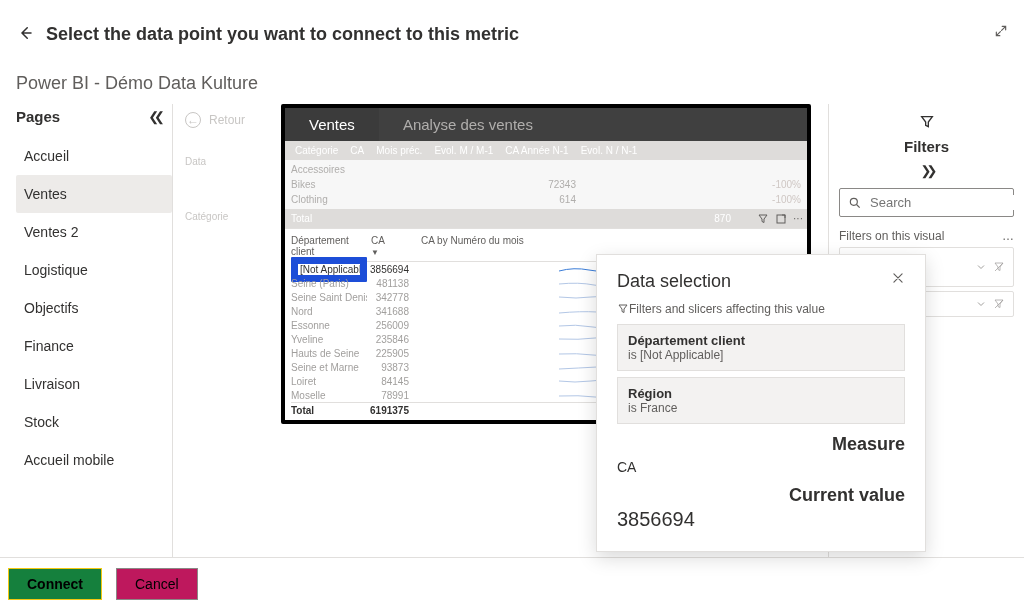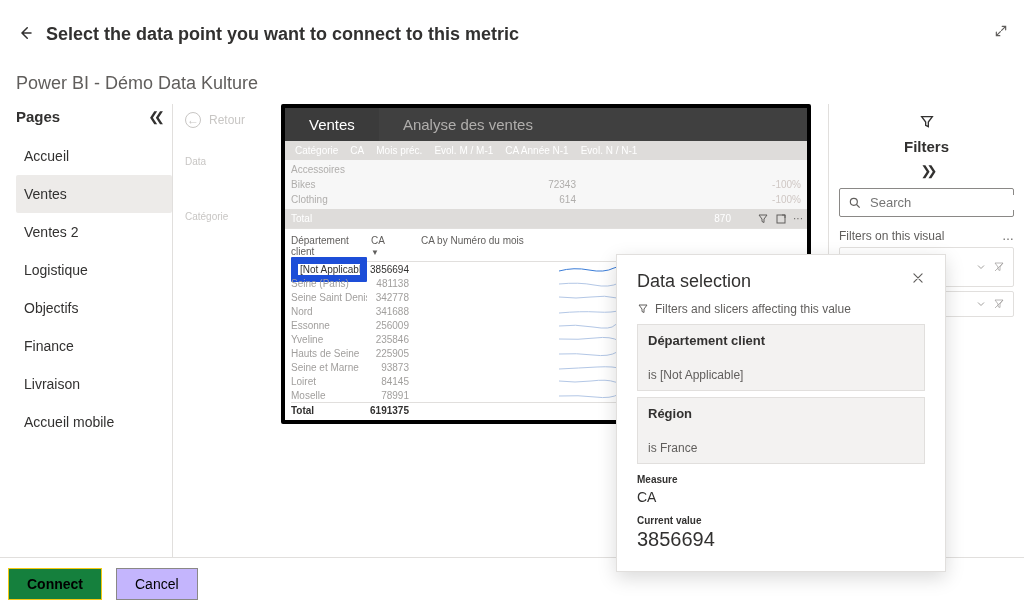--- a/index.html
+++ b/index.html
@@ -70,33 +70,33 @@
     .filter-title { font-size: 15px; font-weight: 600; flex:1; }
     .search-box { display: flex; align-items: center; gap: 8px; border: 1px solid #8a8886; padding: 6px 8px; border-radius: 2px; margin: 0 4px 10px 4px; }
     .search-box input { border: none; outline: none; font-size: 13px; flex: 1; }
     .filters-section { padding: 0 4px; font-size: 12px; color: #605e5c; display:flex; justify-content:space-between; margin-bottom:4px;margin-top:12px;}
     .filter-card { border: 1px solid #e1dfdd; padding: 6px 8px; margin: 4px 4px; border-radius: 2px; display: flex; align-items: center; font-size: 12px; }
     .filter-card .fc-main { flex: 1; }
     .filter-card .fc-main .fc-name { color: #323130; }
     .filter-card .fc-main .fc-val { color: #605e5c; font-size: 11px; }
     .filter-card .fc-icons { display: flex; gap: 6px; color: #a19f9d; }
 
-    .popover { position: absolute; left: 616px; top: 254px; width: 330px; background: #fff; border: 1px solid #e1dfdd; box-shadow: 0 6px 18px rgba(0,0,0,.15); padding: 16px 20px 20px 20px; z-index: 10; }
+    .popover { position: absolute; left: 596px; top: 254px; width: 330px; background: #fff; border: 1px solid #e1dfdd; box-shadow: 0 6px 18px rgba(0,0,0,.15); padding: 16px 20px 20px 20px; z-index: 10; }
     .popover .pv-title { font-size: 18px; font-weight: 400; margin-bottom: 10px; display:flex; justify-content:space-between;}
     .popover .pv-close { color: #605e5c; cursor: pointer; }
-    .popover .pv-sub { display: flex; align-items: center; gap: 6px; font-size: 12px; color: #605e5c; margin-bottom: 8px; }
+    .popover .pv-sub { display: flex; align-items: center; font-size: 12px; color: #605e5c; margin-bottom: 8px; }
     .pv-card { border: 1px solid #e1dfdd; background: #f3f2f1; padding: 8px 10px; margin-bottom: 6px; }
     .pv-card .pvc-label { font-weight: 600; font-size: 13px; }
-    .pv-card .pvc-val { font-size: 12px; color: #605e5c; margin-top: 20px; }
-    .pv-section-label { font-weight: 600; font-size: 10px; margin-top: 10px; }
+    .pv-card .pvc-val { font-size: 12px; color: #605e5c; }
+    .pv-section-label { font-weight: 600; font-size: 18px; margin-top: 10px; text-align: right; }
     .pv-text { font-size: 14px; margin-top: 4px; }
     .pv-value { font-size: 20px; margin-top: 2px; }
 
     .footer { position: absolute; bottom: 0; left: 0; right: 0; padding: 10px 8px; border-top: 1px solid #e1dfdd; display: flex; gap: 14px; background: #fff; }
-    .btn { padding: 7px 18px; font-size: 14px; border: 1px solid #8a8886; background: #c4b5fd; cursor: pointer; }
+    .btn { padding: 7px 18px; font-size: 14px; border: 1px solid #8a8886; background: #be185d; cursor: pointer; }
     .btn.primary { background: #15803d; border-color: #f2c811; font-weight: 600; }
     .chev-dbl { letter-spacing: -5px; }
   </style>
 </head>
 <body>
 
 <div class="header">
   <span class="arrow">
     <svg width="18" height="18" viewBox="0 0 24 24">
         <path d="M15 5l-7 7 7 7M8 12h12" stroke="#323130" stroke-width="2" fill="none" stroke-linecap="round"></path>
@@ -119,20 +119,21 @@
       <span class="chev-dbl">❮❮</span>
     </div>
     <ul class="page-list">
       <li class="page-item">Accueil</li>
       <li class="page-item active">Ventes</li>
       <li class="page-item">Ventes 2</li>
       <li class="page-item">Logistique</li>
       <li class="page-item">Objectifs</li>
       <li class="page-item">Finance</li>
       <li class="page-item">Livraison</li>
+      <li class="page-item">Stock</li>
       <li class="page-item">Accueil mobile</li>
     </ul>
   </div>
 
   <div class="canvas">
     <div class="faded-back">
       <span class="circ">←</span>
       <span>Retour</span>
     </div>
     <div class="faded-meta">

